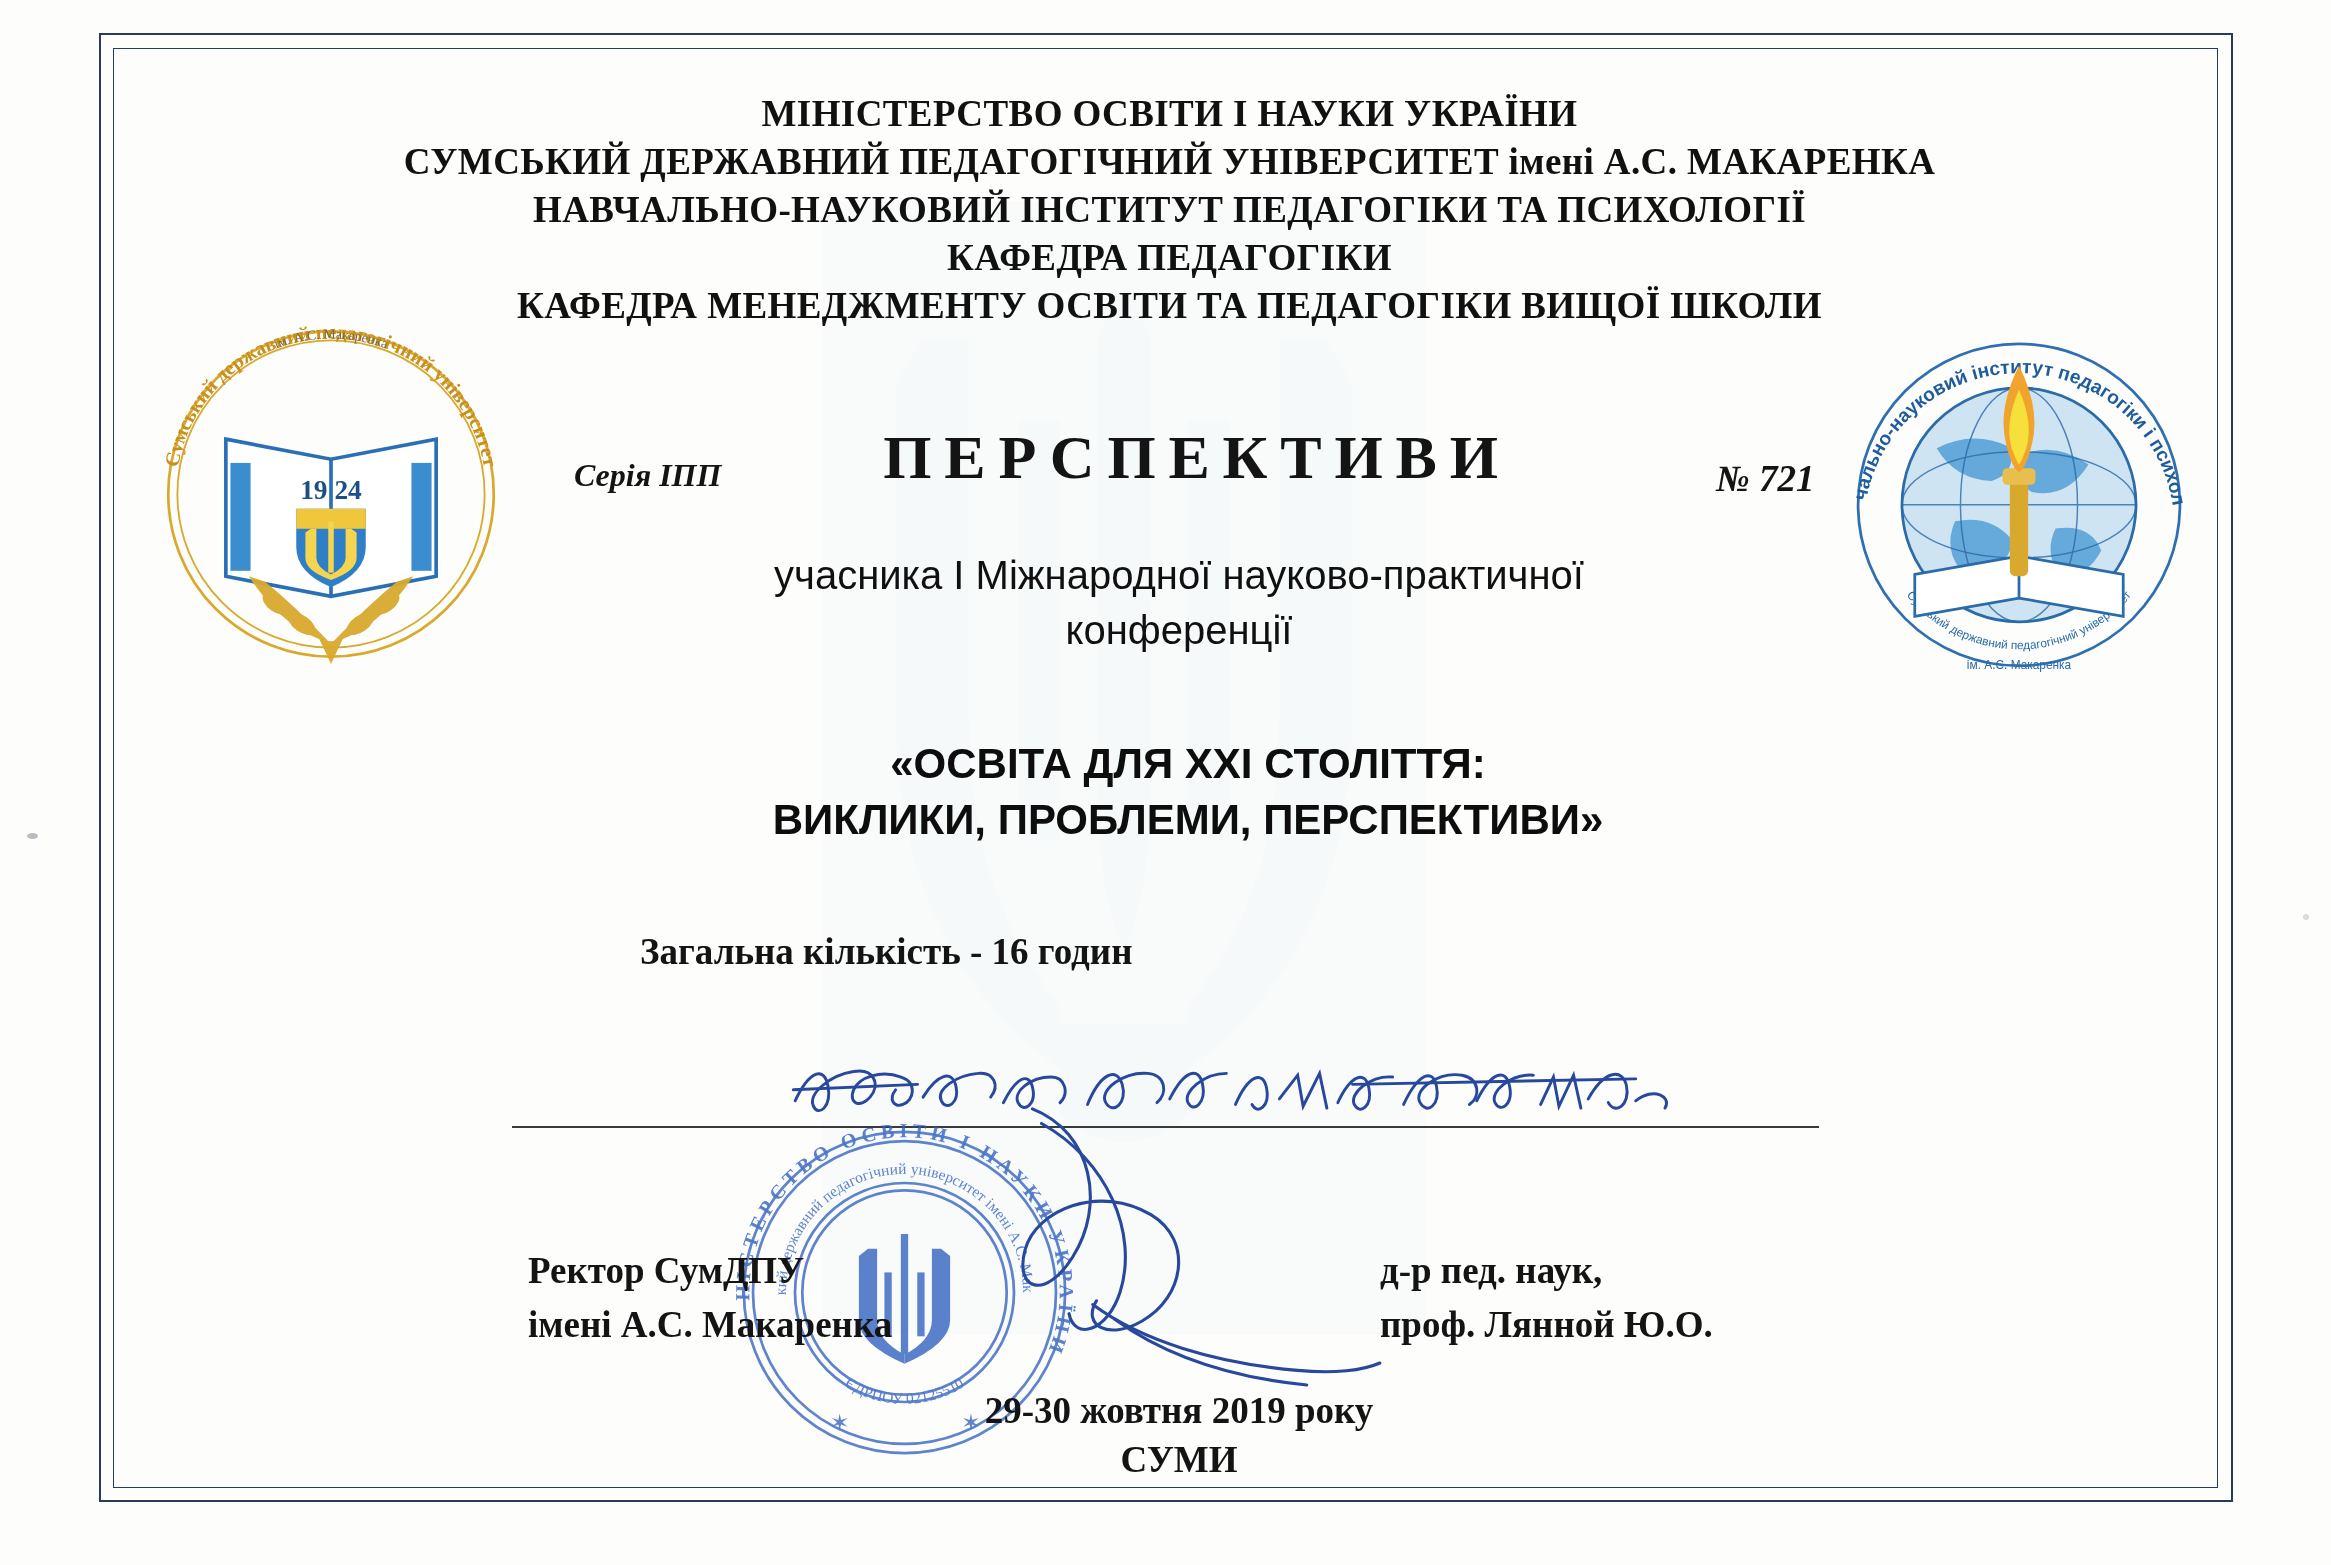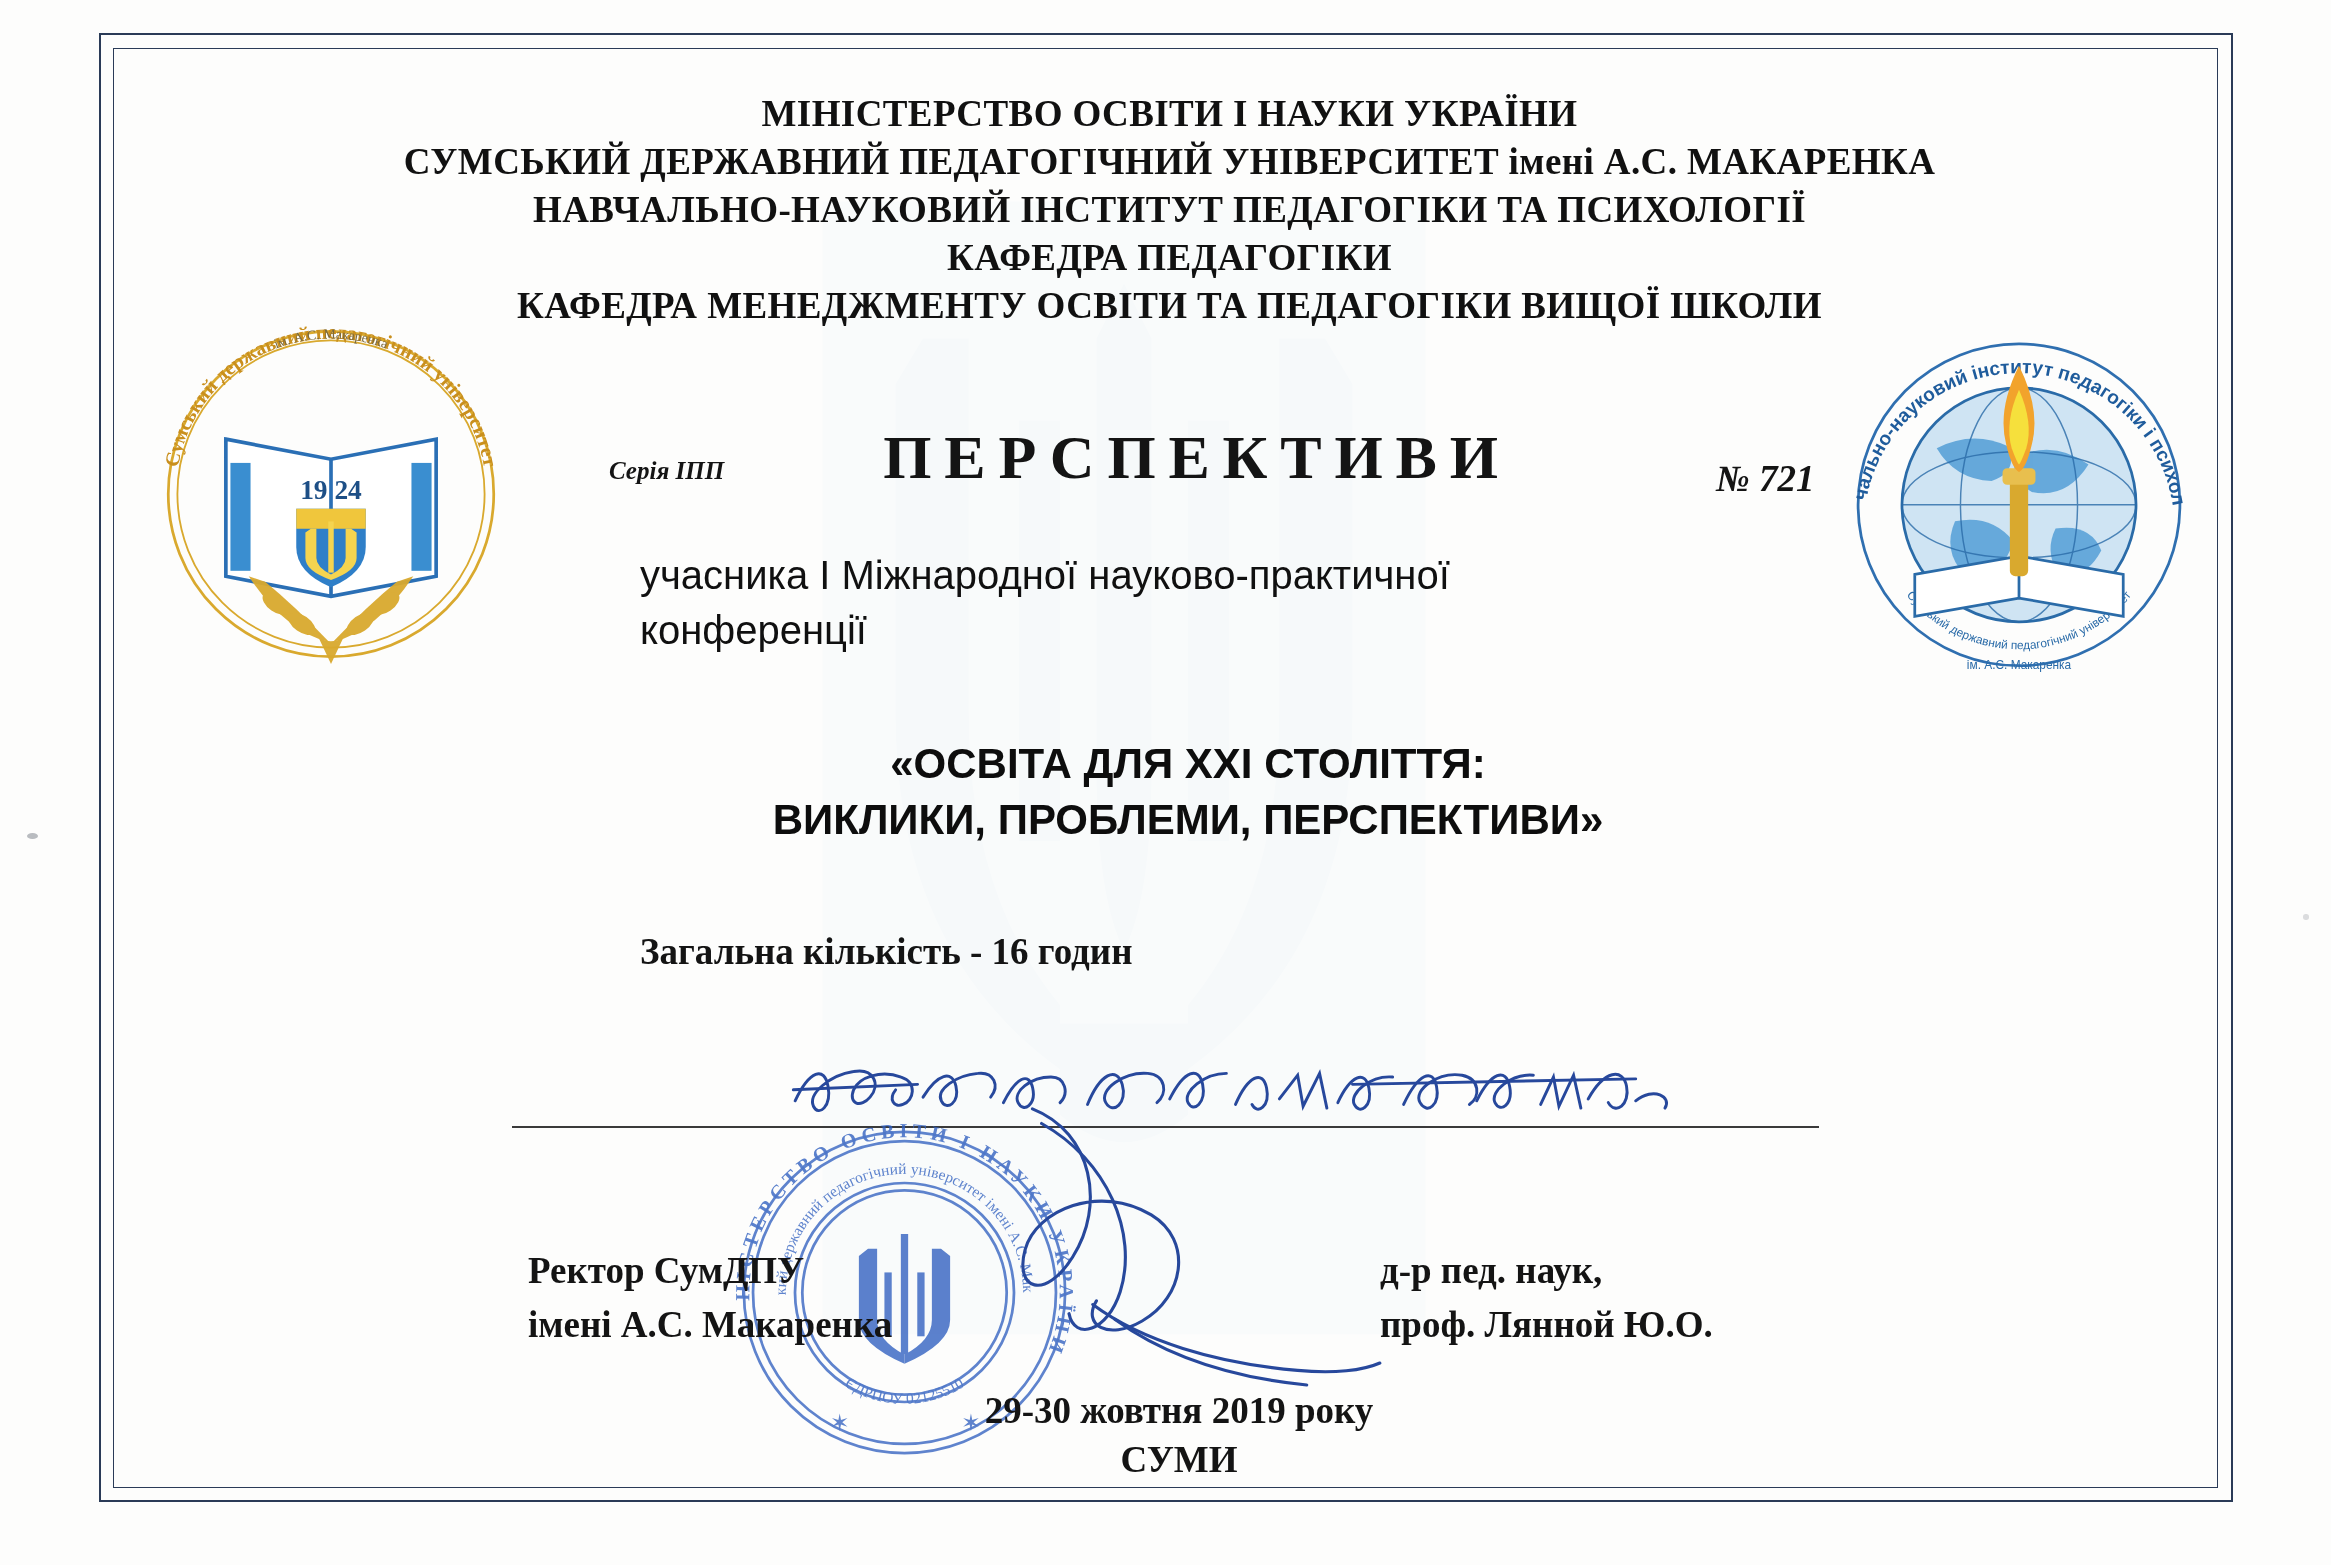--- a/index.html
+++ b/index.html
@@ -96,25 +96,24 @@
     top: 311px;
     width: 384px;
     height: 384px;
   }
 
   
   .series {
     position: absolute;
     left: 574px;
     top: 457px;
-    font-size: 25px;
+    font-size: 32px;
     font-style: italic;
     font-weight: bold;
     font-family: "Liberation Serif", serif;
-    margin-left: 35px;
   }
   .cert-number {
     position: absolute;
     left: 1716px;
     top: 457px;
     font-size: 37px;
     font-style: italic;
     font-weight: bold;
     font-family: "Liberation Serif", serif;
   }
@@ -128,21 +127,21 @@
     font-weight: bold;
     letter-spacing: 12.8px;
     font-family: "Liberation Serif", serif;
   }
 
   .participant {
     position: absolute;
     left: 640px;
     top: 548px;
     width: 1078px;
-    text-align: left;
+    text-align: center;
     font-size: 40px;
     font-family: "Liberation Sans", sans-serif;
     line-height: 1.38;
     color: #101010;
   }
 
   .conf-title {
     position: absolute;
     left: 585px;
     top: 736px;

